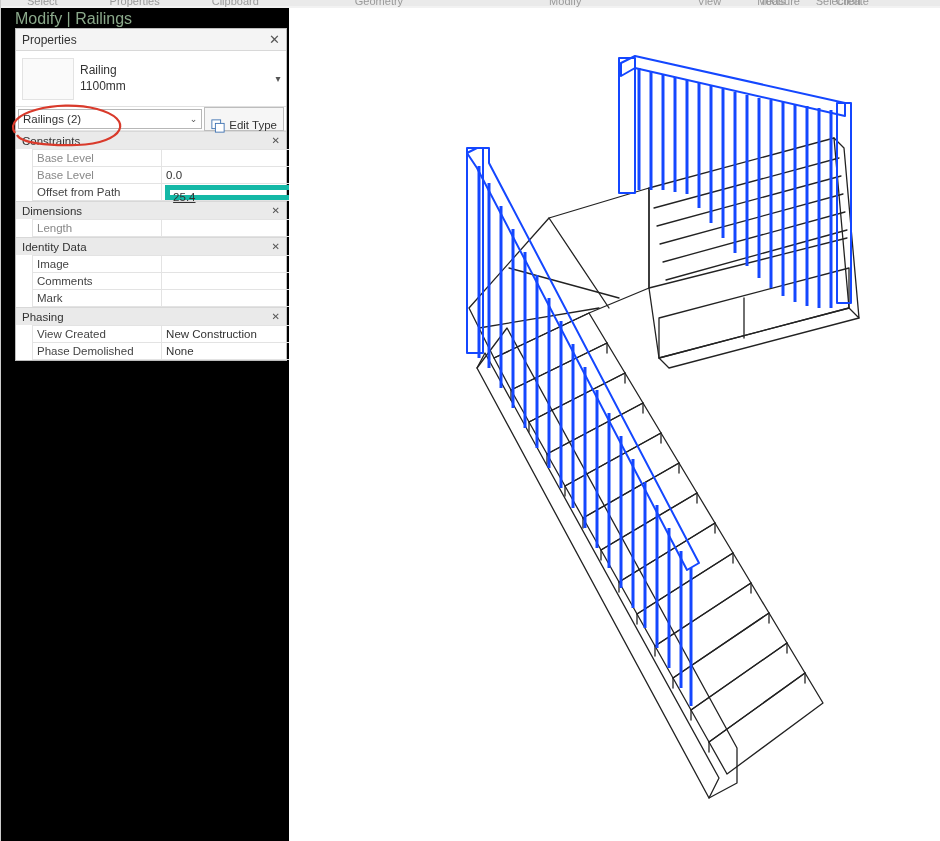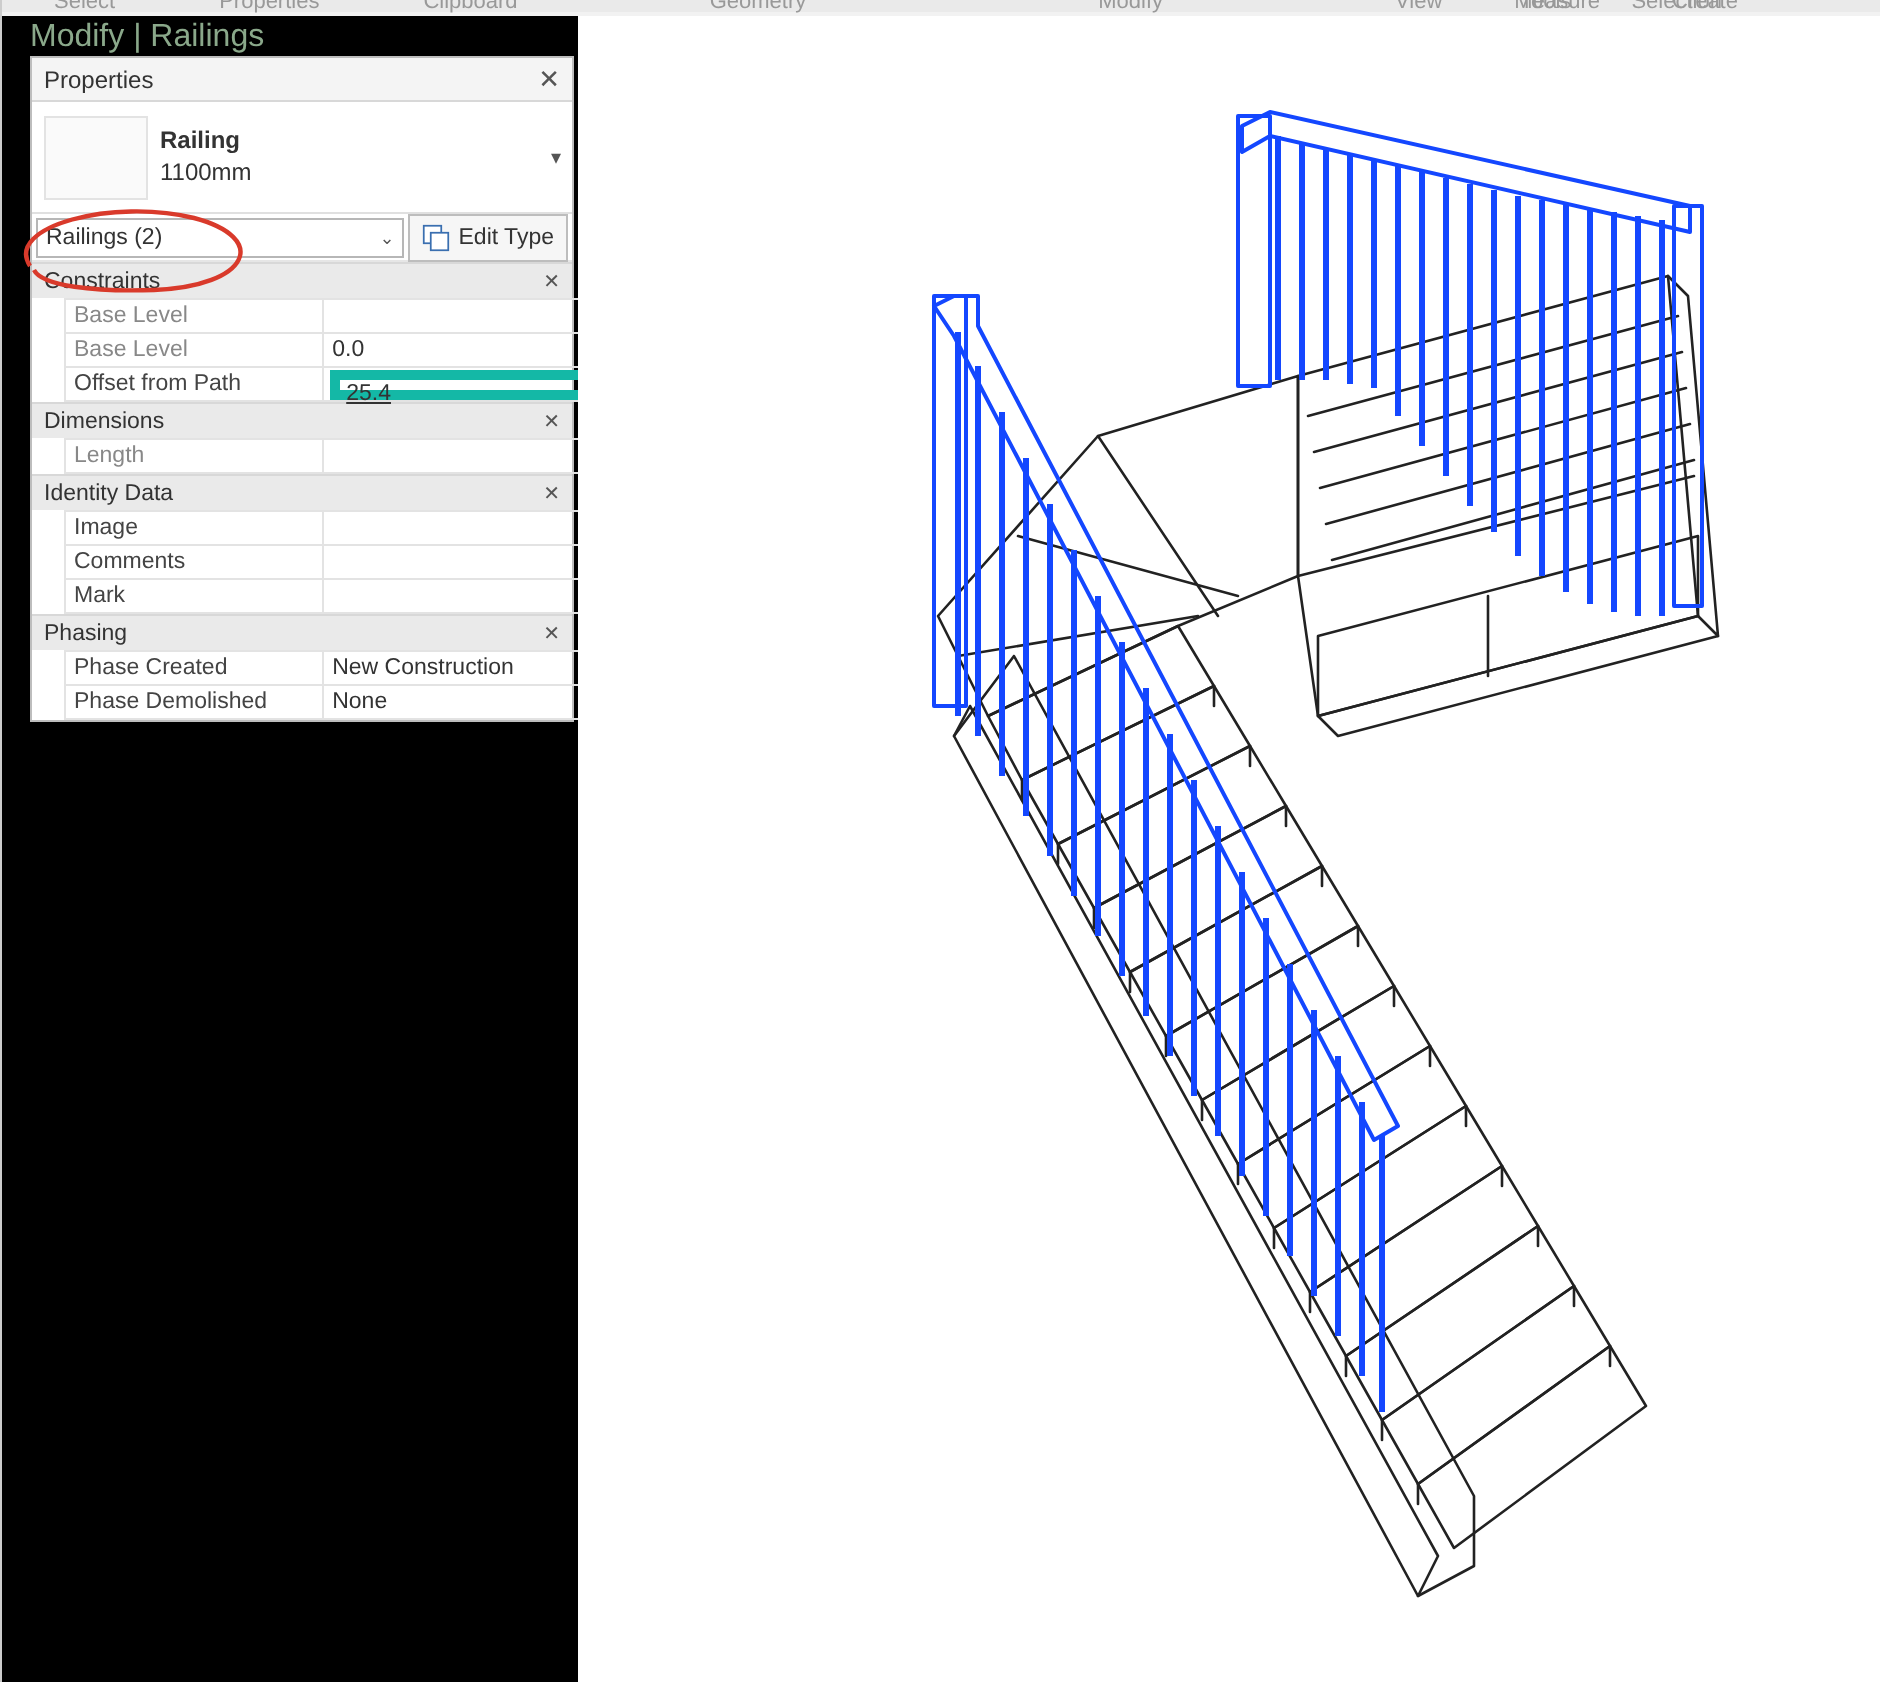--- a/index.html
+++ b/index.html
@@ -10,27 +10,27 @@
   .ribbon-labels div { padding:0 26px;}
   .sub-ribbon { position:absolute; left:14px; top:10px; height:20px; color:#7fa87f; font-size:16px;}
   .sub-ribbon span { color:#888;}
 
   .properties-panel { position:absolute; left:14px; top:28px; width:272px; border:1px solid #bdbdbd; background:#fff;}
   .prop-title { display:flex; align-items:center; justify-content:space-between; background:#f4f4f4; border-bottom:1px solid #d8d8d8; height:22px; padding:0 6px; font-size:12px;}
   .prop-title .close { font-size:13px; color:#555; cursor:pointer;}
   .type-selector { display:flex; align-items:center; height:56px; border-bottom:1px solid #e0e0e0;}
   .type-thumb { width:52px; height:42px; margin:6px; border:1px solid #e3e3e3; background:#fafafa;}
   .type-text { flex:1; line-height:1.3;}
-  .type-text .fam { display:block;font-weight:bold;}
+  .type-text .fam { display:block;}
   .type-text .tp { display:block;}
   .type-arrow { width:16px; color:#555; font-size:10px; text-align:center;}
 
   .instance-row { display:flex; align-items:center; height:24px; border-bottom:1px solid #e6e6e6;}
   .instance-combo { flex:1; height:20px; margin:2px; border:1px solid #b7b7b7; background:#fff; display:flex; align-items:center; justify-content:space-between; padding:0 4px; font-size:11.5px;}
-  .edit-type-btn { display:flex; align-items:center; gap:4px; height:20px; margin:2px 2px 2px 0; padding:11px 6px; border:1px solid #bdbdbd; background:#f6f6f6; font-size:11.5px;}
+  .edit-type-btn { display:flex; align-items:flex-start; gap:4px; height:20px; margin:2px 2px 2px 0; padding:11px 6px; border:1px solid #bdbdbd; background:#f6f6f6; font-size:11.5px;}
   .edit-type-btn svg { width:14px; height:14px;}
 
   .section-header { background:#eaeaea; height:18px; display:flex; align-items:center; justify-content:space-between; padding:0 6px; font-size:11.5px; border-top:1px solid #d8d8d8;}
   .section-header .chev { font-size:10px; color:#555;}
   table.params { width:100%; border-collapse:collapse;margin-left:16px;}
   table.params td { border:1px solid #e3e3e3; height:17px; padding:0 4px; font-size:11.5px; vertical-align:middle;}
   table.params td.label { width:48%; color:#444;}
   table.params td.label.dim { color:#888;}
   table.params td.value {}
   table.params td.value .boxed { display:block; border:5px solid #14b8a6; height:15px; line-height:15px; padding:0 3px; margin:-1px;text-decoration:underline;}
@@ -152,21 +152,21 @@
     </tbody>
       </table>
 
     <div class="section-header">
       <span>Phasing</span>
       <span class="chev">✕</span>
     </div>
     <table class="params">
       <tbody>
           <tr>
-        <td class="label">Phase Created</td>
+        <td class="label">View Created</td>
         <td class="value">New Construction</td>
       </tr>
       <tr>
         <td class="label">Phase Demolished</td>
         <td class="value">None</td>
       </tr>
     </tbody>
       </table>
   </div>
 

